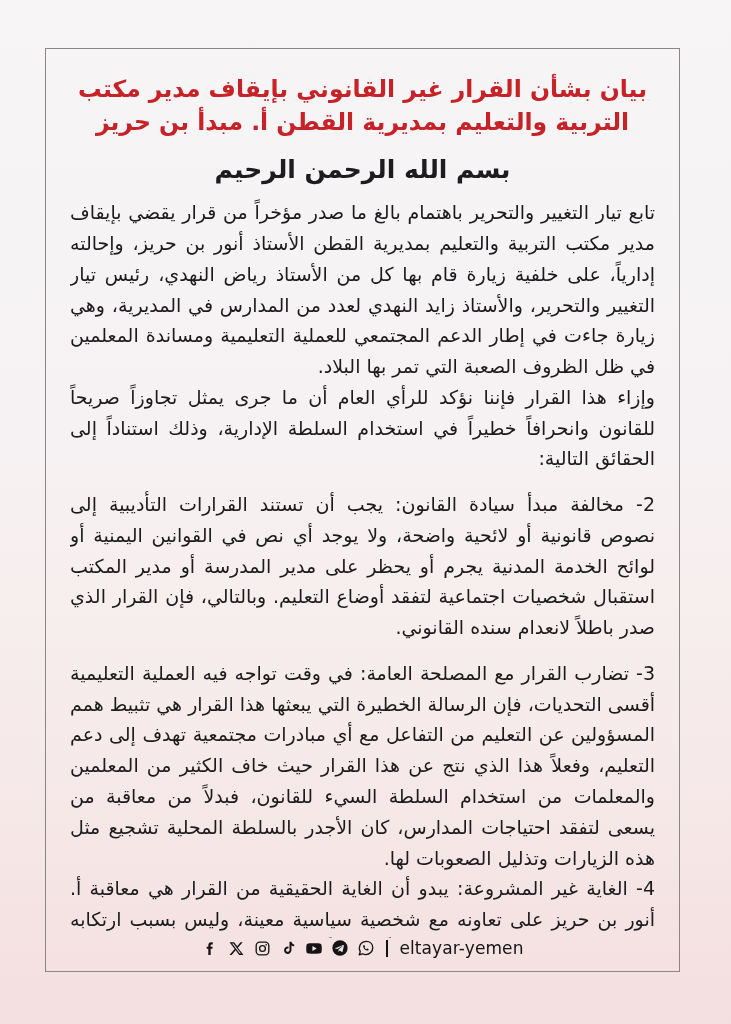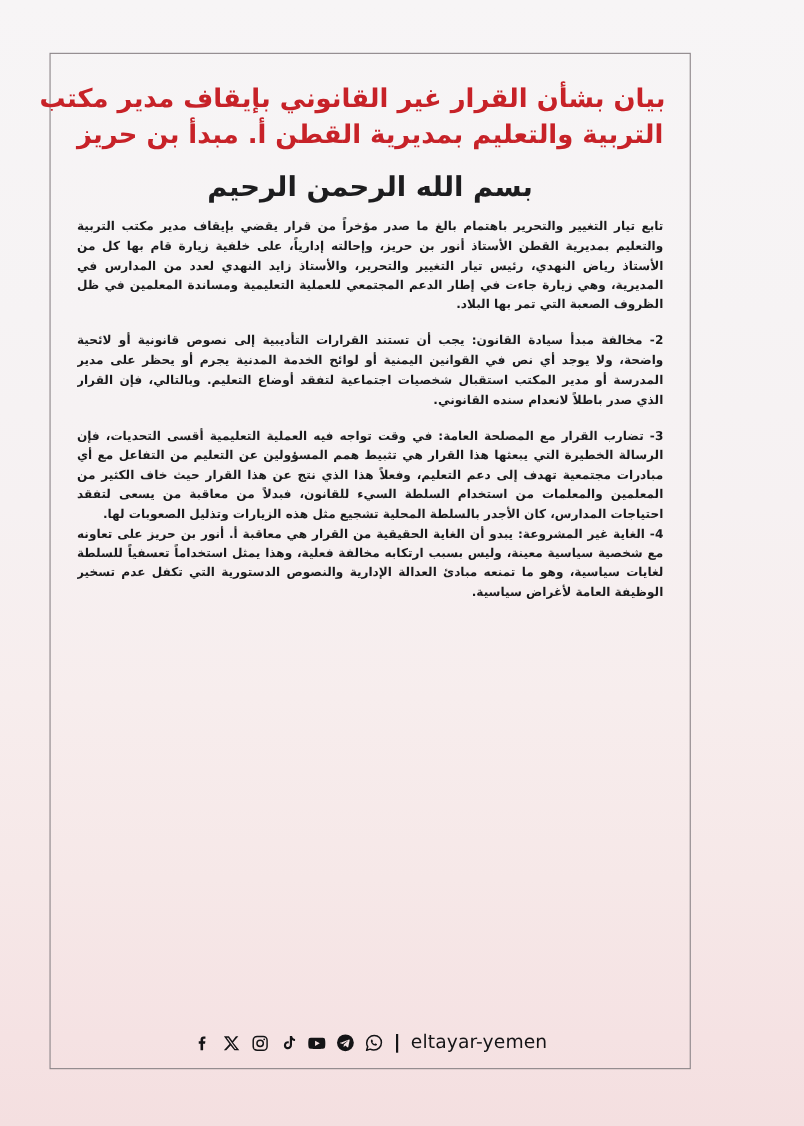--- a/index.html
+++ b/index.html
@@ -26,21 +26,21 @@
   
   #statement-page {
     position: absolute;
     inset: 0;
   }
 
   #statement-card {
     position: absolute;
     left: 45px;
     top: 48px;
-    width: 583px;
+    width: 635px;
     height: 924px;
     box-sizing: border-box;
     border: 1.5px solid #8b8488;
     background: transparent;
     display: flex;
     flex-direction: column;
   }
 
   
   #title-block {
@@ -63,25 +63,25 @@
     font-weight: bold;
     font-size: 25px;
     line-height: 1.3;
   }
 
   
   #body-text {
     margin: 11px 24px 0 24px;
     flex: 1 1 auto;
     color: #1b1b1d;
-    font-size: 11px;
+    font-size: 19px;
     line-height: 1.62;
     text-align: justify;
     text-justify: inter-word;
-    font-weight: bold;
+    font-weight: normal;
     overflow: hidden;
   }
   .para {
     margin: 0 0 0 0;
     text-align: justify;
     text-justify: inter-word;
   }
   .para + .para { margin-top: 0px; }
   .para.spaced { margin-top: 15px; }
 
@@ -127,20 +127,21 @@
 
     <div id="title-block">
       <div class="title-line">بيان بشأن القرار غير القانوني بإيقاف مدير مكتب</div>
       <div class="title-line">التربية والتعليم بمديرية القطن أ. مبدأ بن حريز</div>
     </div>
 
     <div id="bismillah">بسم الله الرحمن الرحيم</div>
 
     <div id="body-text">
       <p class="para">تابع تيار التغيير والتحرير باهتمام بالغ ما صدر مؤخراً من قرار يقضي بإيقاف مدير مكتب التربية والتعليم بمديرية القطن الأستاذ أنور بن حريز، وإحالته إدارياً، على خلفية زيارة قام بها كل من الأستاذ رياض النهدي، رئيس تيار التغيير والتحرير، والأستاذ زايد النهدي لعدد من المدارس في المديرية، وهي زيارة جاءت في إطار الدعم المجتمعي للعملية التعليمية ومساندة المعلمين في ظل الظروف الصعبة التي تمر بها البلاد.</p>
+      <p class="para">وإزاء هذا القرار فإننا نؤكد للرأي العام أن ما جرى يمثل تجاوزاً صريحاً للقانون وانحرافاً خطيراً في استخدام السلطة الإدارية، وذلك استناداً إلى الحقائق التالية:</p>
       <p class="para spaced">2- مخالفة مبدأ سيادة القانون: يجب أن تستند القرارات التأديبية إلى نصوص قانونية أو لائحية واضحة، ولا يوجد أي نص في القوانين اليمنية أو لوائح الخدمة المدنية يجرم أو يحظر على مدير المدرسة أو مدير المكتب استقبال شخصيات اجتماعية لتفقد أوضاع التعليم. وبالتالي، فإن القرار الذي صدر باطلاً لانعدام سنده القانوني.</p>
       <p class="para spaced">3- تضارب القرار مع المصلحة العامة: في وقت تواجه فيه العملية التعليمية أقسى التحديات، فإن الرسالة الخطيرة التي يبعثها هذا القرار هي تثبيط همم المسؤولين عن التعليم من التفاعل مع أي مبادرات مجتمعية تهدف إلى دعم التعليم، وفعلاً هذا الذي نتج عن هذا القرار حيث خاف الكثير من المعلمين والمعلمات من استخدام السلطة السيء للقانون، فبدلاً من معاقبة من يسعى لتفقد احتياجات المدارس، كان الأجدر بالسلطة المحلية تشجيع مثل هذه الزيارات وتذليل الصعوبات لها.</p>
       <p class="para">4- الغاية غير المشروعة: يبدو أن الغاية الحقيقية من القرار هي معاقبة أ. أنور بن حريز على تعاونه مع شخصية سياسية معينة، وليس بسبب ارتكابه مخالفة فعلية، وهذا يمثل استخداماً تعسفياً للسلطة لغايات سياسية، وهو ما تمنعه مبادئ العدالة الإدارية والنصوص الدستورية التي تكفل عدم تسخير الوظيفة العامة لأغراض سياسية.</p>
     </div>
 
     <div id="footer-bar">
 
       <span class="social-icon">
         <svg viewBox="0 0 24 24" width="17" height="17" fill="currentColor" aria-hidden="true">
           <path d="M15.2 3.2h-2.3c-2.4 0-4 1.6-4 4.1v2.1H6.6v3.1h2.3V21h3.3v-8.5h2.5l.4-3.1h-2.9V7.7c0-.9.3-1.5 1.5-1.5h1.5V3.2z"></path>

